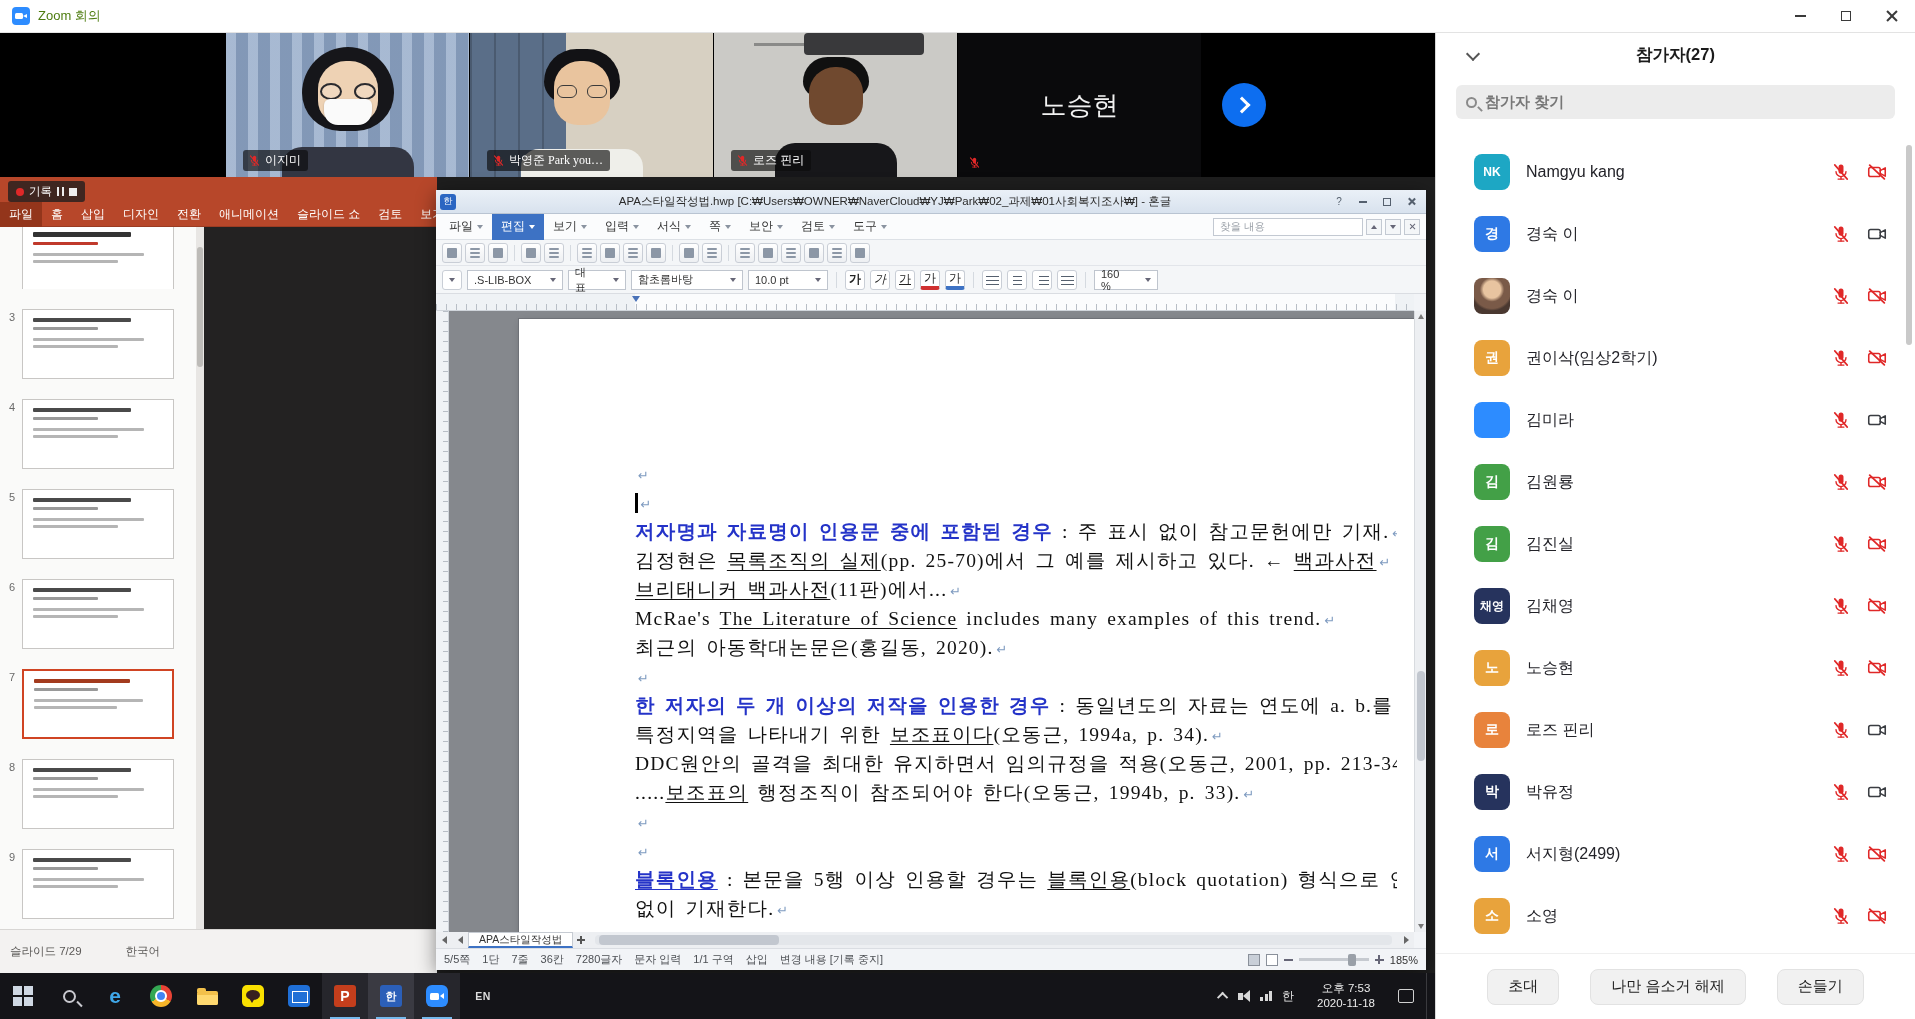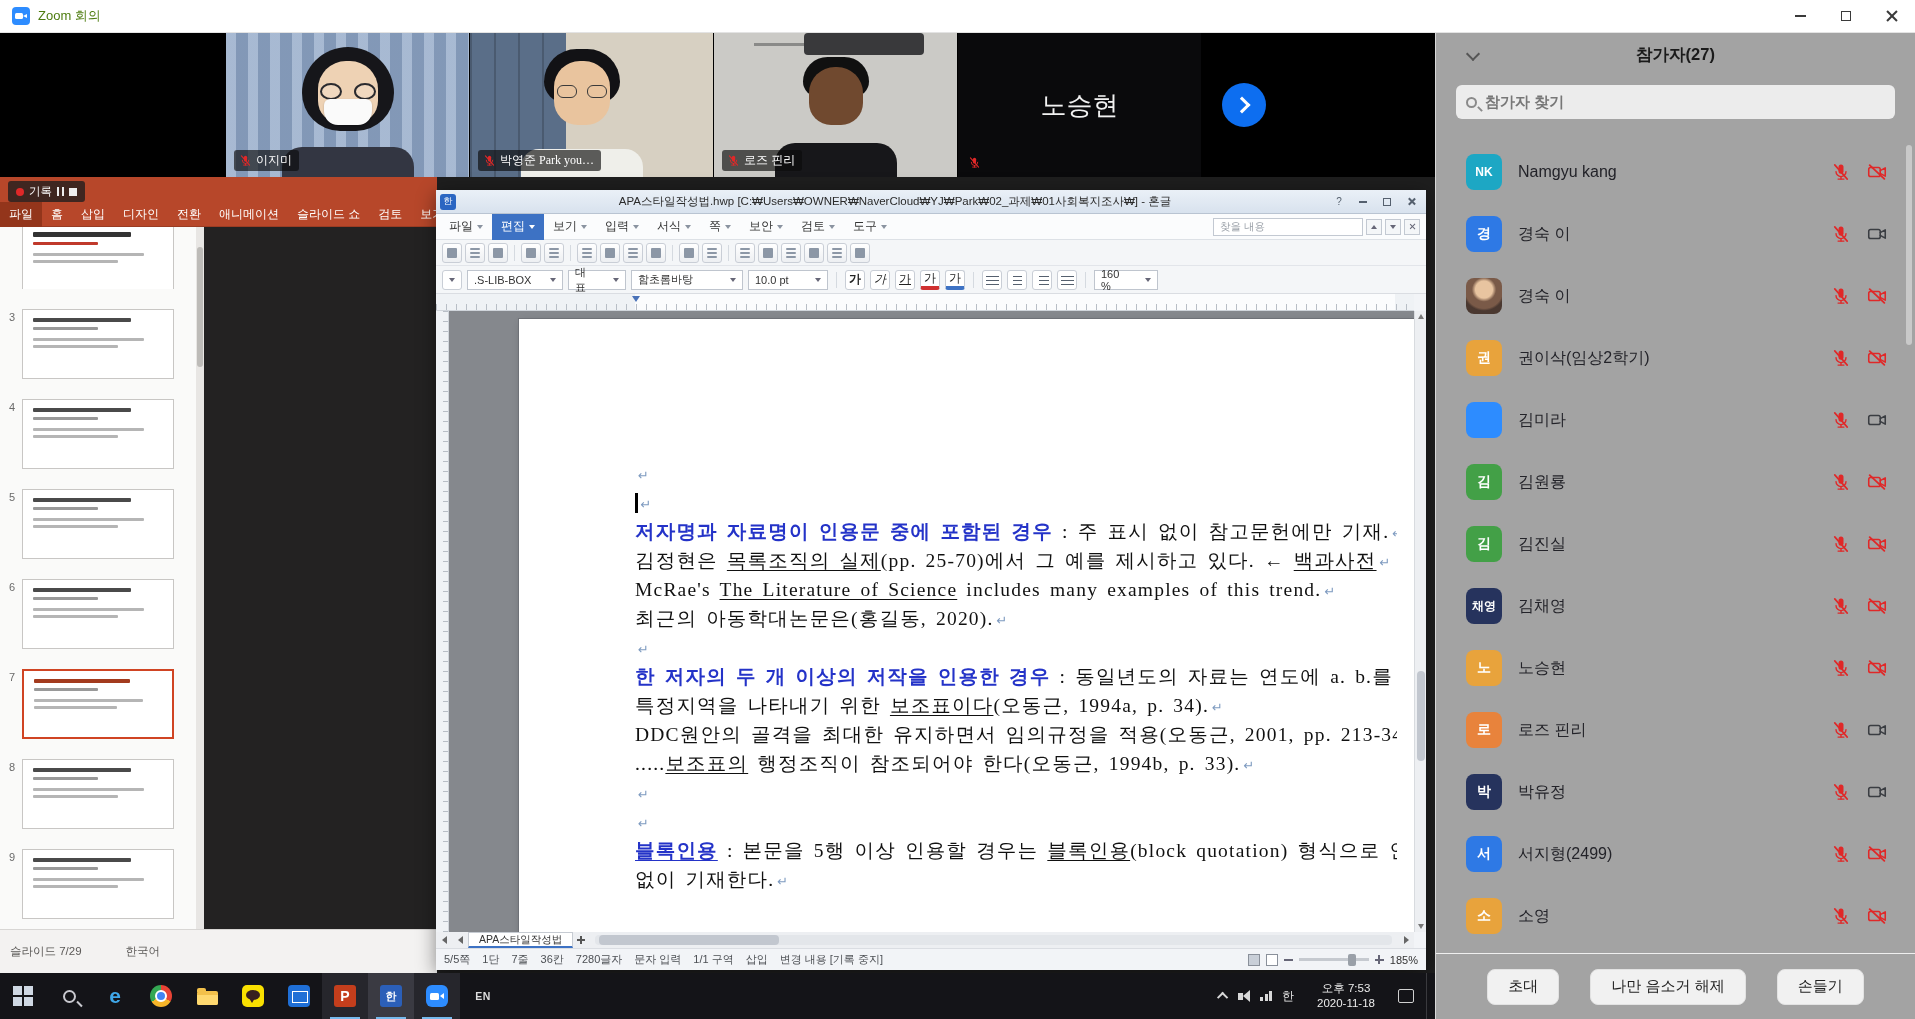--- a/index.html
+++ b/index.html
@@ -46,21 +46,21 @@
   .glasses1 i { width:22px; height:17px; border:2px solid #2A2A2E; border-radius:50%; background:rgba(255,255,255,.15); }
   .body1 { bottom:-8px; width:132px; height:38px; background:#333642; border-radius:20px 20px 0 0; }
   .hair2 { top:16px; width:76px; height:54px; background:#121215; border-radius:40px 40px 26px 26px; left:46% !important; }
   .face2 { top:28px; width:56px; height:64px; background:#E9C49E; border-radius:26px 26px 24px 24px; left:46% !important; }
   .glasses2 { top:52px; width:50px; height:14px; display:flex; justify-content:space-between; left:46% !important; }
   .glasses2 i { width:20px; height:13px; border:1.5px solid #3A3A3A; border-radius:6px; }
   .body2 { bottom:-6px; width:122px; height:34px; background:#EFEFEA; border-radius:18px 18px 0 0; left:46% !important; }
   .hair3 { top:24px; width:66px; height:40px; background:#101010; border-radius:32px 32px 20px 20px; }
   .face3 { top:34px; width:54px; height:58px; background:#70492F; border-radius:26px 26px 22px 22px; }
   .body3 { bottom:-8px; width:122px; height:42px; background:#17171A; border-radius:20px 20px 0 0; }
-  .t-label { position:absolute; left:8px; bottom:6px; display:flex; align-items:center; gap:4px;
+  .t-label { position:absolute; left:17px; bottom:6px; display:flex; align-items:center; gap:4px;
              background:rgba(10,10,10,.65); border-radius:3px; padding:2px 7px 2px 5px;
              font-size:12px; color:#fff; z-index:3; }
   .t-mic { display:flex; }
   .t-center-name { position:absolute; inset:0; display:flex; align-items:center; justify-content:center;
                    color:#F2F2F2; font-size:26px; z-index:2; }
   .t-mic-only { position:absolute; left:10px; bottom:8px; z-index:3; display:flex; }
   .next-btn { position:absolute; left:1222px; top:50px; width:44px; height:44px; border-radius:50%;
               background:#0D6EF0; display:flex; align-items:center; justify-content:center; }
   .next-btn i { width:12px; height:12px; border-right:3px solid #fff; border-top:3px solid #fff; transform:rotate(45deg); margin-right:4px; }
 
@@ -252,33 +252,33 @@
   .vol .sq { width:5px; height:7px; background:#D8D8D8; }
   .vol .tr { width:0; height:0; border:6px solid transparent; border-right:7px solid #D8D8D8; margin-left:-6px; }
   .net { display:flex; align-items:flex-end; gap:1.5px; }
   .net i { width:3px; background:#D8D8D8; } .net .n1{height:4px;} .net .n2{height:7px;} .net .n3{height:10px;}
   .imetxt { font-size:12px; color:#E8E8E8; }
   .clock { width:84px; text-align:center; font-size:11.5px; color:#ECECEC; line-height:1.3; }
   .notif { width:16px; height:14px; border:1.5px solid #D0D0D0; border-radius:2px; margin-right:2px; }
   .showdesk { width:5px; height:46px; border-left:1px solid #3A3A3E; }
 
   
-  .panel { position:absolute; left:1435px; top:33px; width:480px; height:986px; background:#a3a3a3;
+  .panel { position:absolute; left:1435px; top:33px; width:480px; height:986px; background:#ffffff;
            border-left:1px solid #D8D8D8; z-index:40; }
   .pa-head { height:44px; display:flex; align-items:center; justify-content:center; position:relative; }
   .pa-chev { position:absolute; left:32px; top:16px; width:10px; height:10px;
              border-left:2px solid #555; border-bottom:2px solid #555; transform:rotate(-45deg); }
   .pa-title { font-size:16.5px; font-weight:bold; color:#1B1B1B; }
   .pa-search { margin:8px 20px 0 20px; height:34px; background:#ECECEC; border-radius:6px;
                display:flex; align-items:center; padding:0 10px; gap:8px; }
   .mag { width:11px; height:11px; border:2px solid #8A8A8A; border-radius:50%; position:relative; flex:none; }
   .mag::after { content:''; position:absolute; left:9px; top:9px; width:6px; height:2px; background:#8A8A8A; transform:rotate(45deg); }
   .pa-search span { font-size:15px; color:#777;font-weight:bold; }
   .p-list { position:absolute; top:108px; left:0; right:0; bottom:66px; overflow:hidden; }
-  .p-row { display:flex; align-items:center; height:62px; padding:0 26px 0 30px;justify-content:space-between; }
+  .p-row { display:flex; align-items:center; height:62px; padding:0 26px 0 38px;justify-content:space-between; }
   .p-avatar { width:36px; height:36px; border-radius:8px; color:#fff; font-size:14px; font-weight:bold;
               display:flex; align-items:center; justify-content:center; flex:none; }
   .p-avatar.small { font-size:12px; }
   .p-avatar.photo { background:radial-gradient(circle at 50% 32%, #E8C4A0 0 28%, #7A5A48 40% 62%, #4A3830 70%); }
   .p-name { flex:1; margin-left:16px; font-size:16px; color:#232329; white-space:nowrap; overflow:hidden; }
   .p-ic { width:24px; display:flex; justify-content:center; margin-left:12px; flex:none; }
   .p-scroll { position:absolute; right:3px; top:112px; width:6px; height:200px; background:#C9C9C9; border-radius:3px; }
   .pa-footer { position:absolute; bottom:0; left:0; right:0; height:66px; border-top:1px solid #EFEFEF;
                display:flex; align-items:center; justify-content:space-evenly; padding:0 20px; }
   .pa-btn { height:36px; padding:0 20px; background:#F1F1F1; border:1px solid #E2E2E2; border-radius:8px;
@@ -643,20 +643,21 @@
           <i class="ind"></i>
       </div>
       <div class="h-vruler"></div>
       <div class="h-doc">
         <div class="h-page">
           <div class="h-text" id="hwp-doc-text">
               <div class="doc-line"><span class="pilcrow">↵</span></div>
               <div class="doc-line"><span class="caret"></span><span class="pilcrow">↵</span></div>
               <div class="doc-line"><span class="head">저자명과 자료명이 인용문 중에 포함된 경우</span><span> : 주 표시 없이 참고문헌에만 기재.</span><span class="pilcrow">↵</span></div>
               <div class="doc-line"><span>김정현은 </span><span class="und">목록조직의 실제</span><span>(pp. 25-70)에서 그 예를 제시하고 있다. ← </span><span class="und">백과사전</span><span class="pilcrow">↵</span></div>
+              <div class="doc-line"><span class="und">브리태니커 백과사전</span><span>(11판)에서...</span><span class="pilcrow">↵</span></div>
               <div class="doc-line"><span>McRae's </span><span class="und">The Literature of Science</span><span> includes many examples of this trend.</span><span class="pilcrow">↵</span></div>
               <div class="doc-line"><span>최근의 아동학대논문은(홍길동, 2020).</span><span class="pilcrow">↵</span></div>
               <div class="doc-line"><span class="pilcrow">↵</span></div>
               <div class="doc-line"><span class="head">한 저자의 두 개 이상의 저작을 인용한 경우</span><span> : 동일년도의 자료는 연도에 a. b.를 보기.</span></div>
               <div class="doc-line"><span>특정지역을 나타내기 위한 </span><span class="und">보조표이다</span><span>(오동근, 1994a, p. 34).</span><span class="pilcrow">↵</span></div>
               <div class="doc-line"><span>DDC원안의 골격을 최대한 유지하면서 임의규정을 적용(오동근, 2001, pp. 213-342)</span></div>
               <div class="doc-line"><span>.....</span><span class="und">보조표의</span><span> 행정조직이 참조되어야 한다(오동근, 1994b, p. 33).</span><span class="pilcrow">↵</span></div>
               <div class="doc-line"><span class="pilcrow">↵</span></div>
               <div class="doc-line"><span class="pilcrow">↵</span></div>
               <div class="doc-line"><span class="head und">블록인용</span><span> : 본문을 5행 이상 인용할 경우는 </span><span class="und">블록인용</span><span>(block quotation) 형식으로 인용부</span></div>

